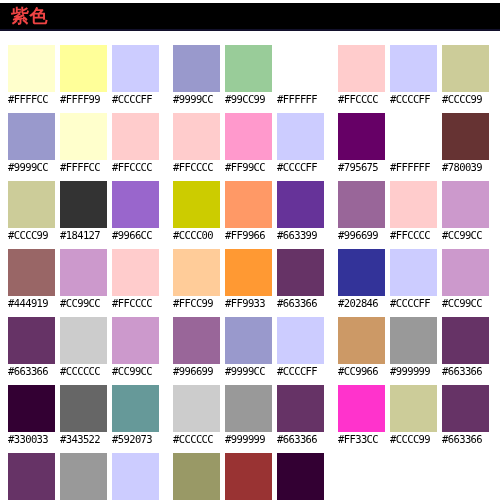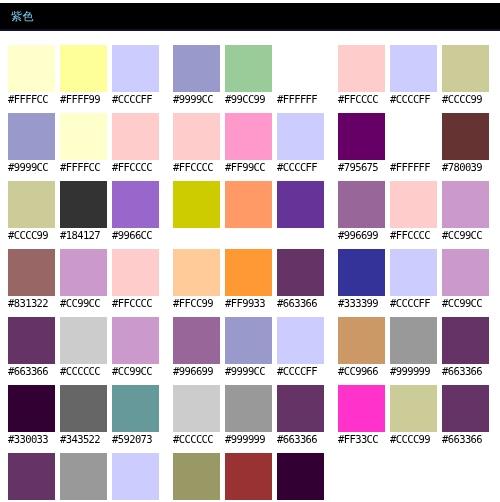--- a/index.html
+++ b/index.html
@@ -24,23 +24,23 @@
     height: 28px;
     background: #000000;
     box-sizing: border-box;
     border-bottom: 2px solid #12102b;
   }
   #header-title {
     position: absolute;
     left: 11px;
     top: 50%;
     transform: translateY(-50%);
-    color: #7dd3fc;
-    font-size: 11px;
-    font-weight: normal;
+    color: #ef4444;
+    font-size: 18px;
+    font-weight: bold;
     letter-spacing: 0.5px;
     white-space: nowrap;
     font-family: "DejaVu Sans", "Liberation Sans", sans-serif;
   }
 
   
   #palette {
     position: absolute;
     left: 0;
     top: 40px;
@@ -146,21 +146,21 @@
           <div class="swatch-label" data-cell="2">#9966CC</div>
         </div>
       </div>
       <div class="swatch-row">
         <div class="swatch-cells">
           <div class="swatch" data-cell="0" style="background: rgb(153, 102, 102);"></div>
           <div class="swatch" data-cell="1" style="background: rgb(204, 153, 204);"></div>
           <div class="swatch" data-cell="2" style="background: rgb(255, 204, 204);"></div>
         </div>
         <div class="swatch-labels">
-          <div class="swatch-label" data-cell="0">#831322</div>
+          <div class="swatch-label" data-cell="0">#444919</div>
           <div class="swatch-label" data-cell="1">#CC99CC</div>
           <div class="swatch-label" data-cell="2">#FFCCCC</div>
         </div>
       </div>
       <div class="swatch-row">
         <div class="swatch-cells">
           <div class="swatch" data-cell="0" style="background: rgb(102, 51, 102);"></div>
           <div class="swatch" data-cell="1" style="background: rgb(204, 204, 204);"></div>
           <div class="swatch" data-cell="2" style="background: rgb(204, 153, 204);"></div>
         </div>
@@ -219,20 +219,25 @@
           <div class="swatch-label" data-cell="1">#FF99CC</div>
           <div class="swatch-label" data-cell="2">#CCCCFF</div>
         </div>
       </div>
       <div class="swatch-row">
         <div class="swatch-cells">
           <div class="swatch" data-cell="0" style="background: rgb(204, 204, 0);"></div>
           <div class="swatch" data-cell="1" style="background: rgb(255, 153, 102);"></div>
           <div class="swatch" data-cell="2" style="background: rgb(102, 51, 153);"></div>
         </div>
+        <div class="swatch-labels">
+          <div class="swatch-label" data-cell="0">#CCCC00</div>
+          <div class="swatch-label" data-cell="1">#FF9966</div>
+          <div class="swatch-label" data-cell="2">#663399</div>
+        </div>
       </div>
       <div class="swatch-row">
         <div class="swatch-cells">
           <div class="swatch" data-cell="0" style="background: rgb(255, 204, 153);"></div>
           <div class="swatch" data-cell="1" style="background: rgb(255, 153, 51);"></div>
           <div class="swatch" data-cell="2" style="background: rgb(102, 51, 102);"></div>
         </div>
         <div class="swatch-labels">
           <div class="swatch-label" data-cell="0">#FFCC99</div>
           <div class="swatch-label" data-cell="1">#FF9933</div>
@@ -313,21 +318,21 @@
           <div class="swatch-label" data-cell="2">#CC99CC</div>
         </div>
       </div>
       <div class="swatch-row">
         <div class="swatch-cells">
           <div class="swatch" data-cell="0" style="background: rgb(51, 51, 153);"></div>
           <div class="swatch" data-cell="1" style="background: rgb(204, 204, 255);"></div>
           <div class="swatch" data-cell="2" style="background: rgb(204, 153, 204);"></div>
         </div>
         <div class="swatch-labels">
-          <div class="swatch-label" data-cell="0">#333399</div>
+          <div class="swatch-label" data-cell="0">#202846</div>
           <div class="swatch-label" data-cell="1">#CCCCFF</div>
           <div class="swatch-label" data-cell="2">#CC99CC</div>
         </div>
       </div>
       <div class="swatch-row">
         <div class="swatch-cells">
           <div class="swatch" data-cell="0" style="background: rgb(204, 153, 102);"></div>
           <div class="swatch" data-cell="1" style="background: rgb(153, 153, 153);"></div>
           <div class="swatch" data-cell="2" style="background: rgb(102, 51, 102);"></div>
         </div>

